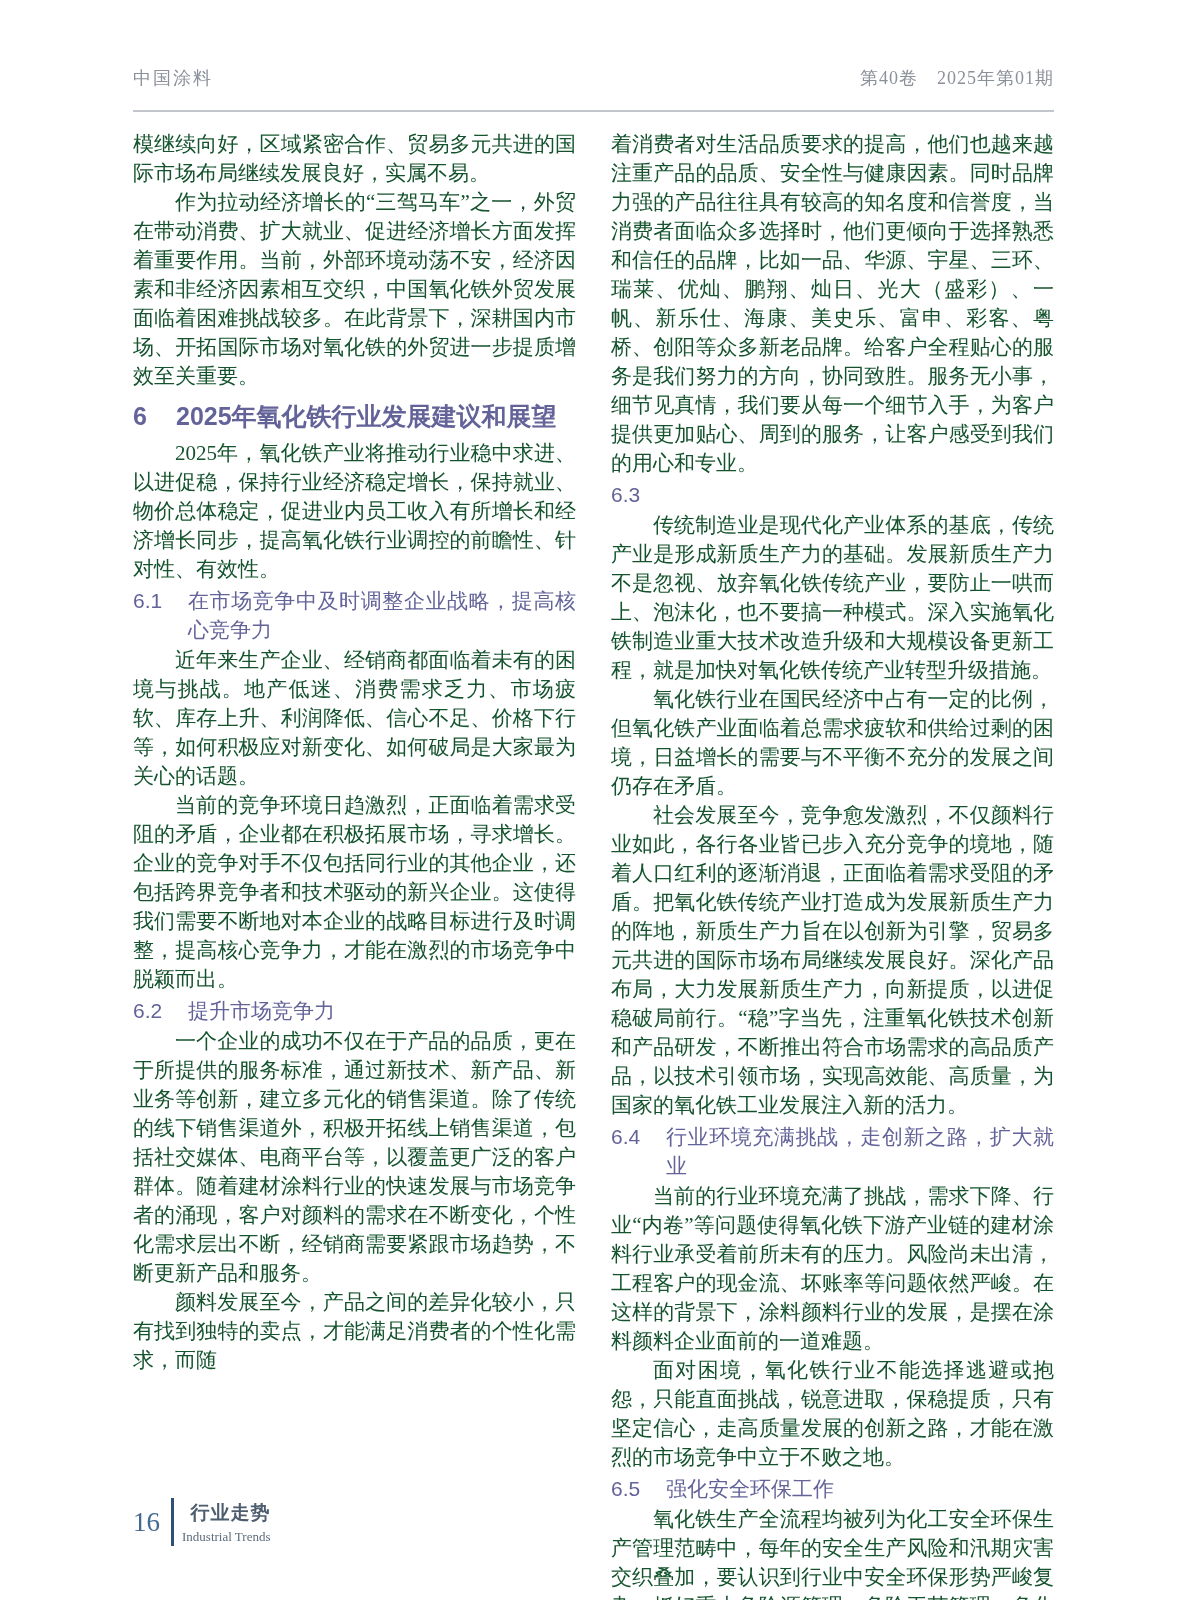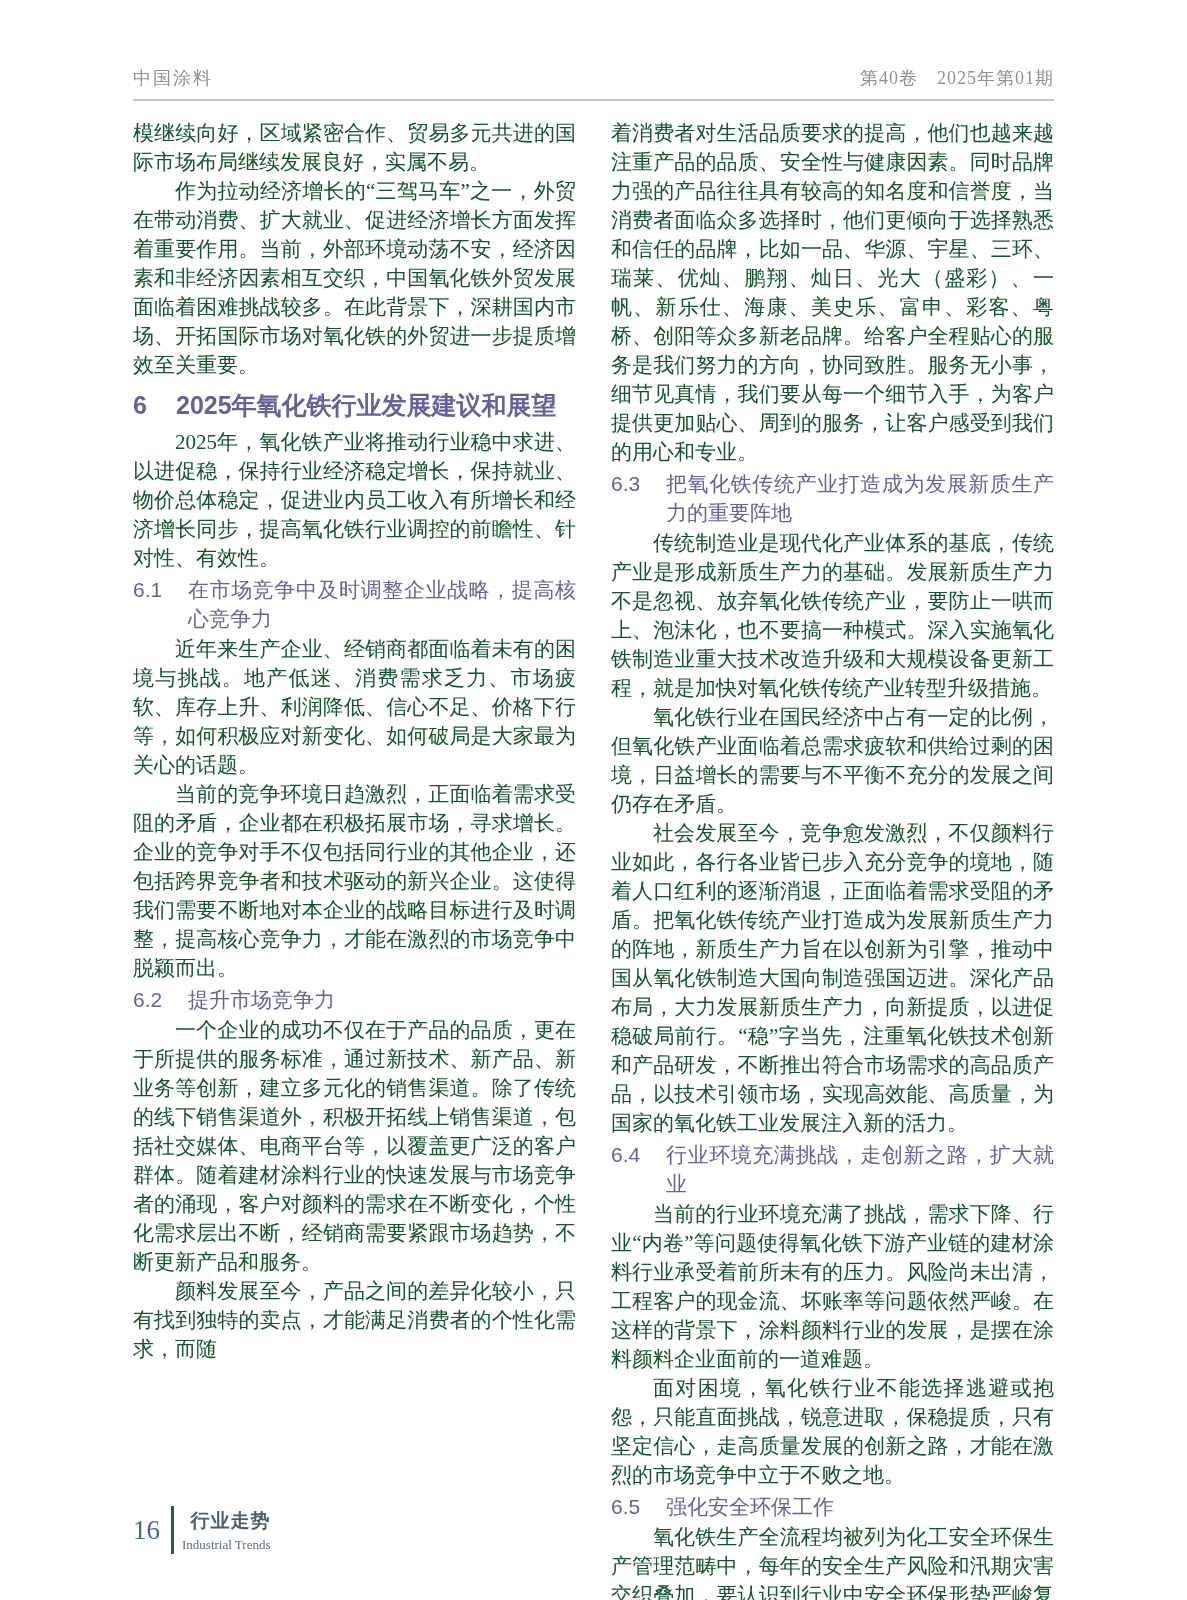--- a/index.html
+++ b/index.html
@@ -9,21 +9,21 @@
     background:#fff;
     box-sizing:border-box;
     padding:66px 133px 0 133px;
     overflow:hidden;
     font-family:"Liberation Serif","DejaVu Serif",serif;
   }
   
   .hdr{
     display:flex;justify-content:space-between;align-items:flex-start;
     font-size:18px;color:#8b9099;
-    padding-bottom:9px;border-bottom:2px solid #c3c7cd;
+    padding-bottom:20px;border-bottom:2px solid #c3c7cd;
     letter-spacing:2px;
   }
   .hdr .right{letter-spacing:1px;}
   
   .columns{display:flex;gap:35px;margin-top:18px;}
   .col{width:443px;flex:0 0 443px;}
   .para{
     margin:0;font-size:21px;line-height:29px;
     text-align:justify;color:#14532d;
     font-family:"Liberation Serif","DejaVu Serif",serif;
@@ -38,21 +38,21 @@
   .h2{
     display:flex;color:#63639a;font-weight:normal;
     font-family:"Liberation Sans","DejaVu Sans",sans-serif;
     font-size:21px;line-height:29px;margin:2px 0;
     text-align:justify;
   }
   .h2 .hnum{flex:0 0 55px;}
   .h1 .htext,.h2 .htext{flex:1 1 auto;}
   
   .ftr{
-    position:absolute;left:133px;bottom:46px;
+    position:absolute;left:133px;bottom:54px;
     display:flex;align-items:center;background:#fff;
   }
   .pagenum{font-size:27px;color:#456a92;margin-right:11px;font-family:"Liberation Serif","DejaVu Serif",serif;}
   .fbar{width:3px;height:48px;background:#2f5178;margin-right:8px;}
   .fsec{display:flex;flex-direction:column;justify-content:center;text-align:right;}
   .fcn{font-size:19px;font-weight:bold;color:#4d5d6e;letter-spacing:1px;
        font-family:"Liberation Sans","DejaVu Sans",sans-serif;}
   .fen{font-size:13px;color:#5c6c7c;margin-top:3px;font-family:"Liberation Serif","DejaVu Serif",serif;}
 </style>
 </head>
@@ -84,25 +84,24 @@
           <span class="hnum">6.2</span>
           <span class="htext">提升市场竞争力</span>
         </div>
         <p class="para indent">一个企业的成功不仅在于产品的品质，更在于所提供的服务标准，通过新技术、新产品、新业务等创新，建立多元化的销售渠道。除了传统的线下销售渠道外，积极开拓线上销售渠道，包括社交媒体、电商平台等，以覆盖更广泛的客户群体。随着建材涂料行业的快速发展与市场竞争者的涌现，客户对颜料的需求在不断变化，个性化需求层出不断，经销商需要紧跟市场趋势，不断更新产品和服务。</p>
         <p class="para indent">颜料发展至今，产品之间的差异化较小，只有找到独特的卖点，才能满足消费者的个性化需求，而随</p>
       </div>
     <div class="col">
         <p class="para">着消费者对生活品质要求的提高，他们也越来越注重产品的品质、安全性与健康因素。同时品牌力强的产品往往具有较高的知名度和信誉度，当消费者面临众多选择时，他们更倾向于选择熟悉和信任的品牌，比如一品、华源、宇星、三环、瑞莱、优灿、鹏翔、灿日、光大（盛彩）、一帆、新乐仕、海康、美史乐、富申、彩客、粤桥、创阳等众多新老品牌。给客户全程贴心的服务是我们努力的方向，协同致胜。服务无小事，细节见真情，我们要从每一个细节入手，为客户提供更加贴心、周到的服务，让客户感受到我们的用心和专业。</p>
         <div class="h2">
           <span class="hnum">6.3</span>
-          <span class="htext">把氧化铁传统产业打造成为发展新质生产力的重要阵地</span>
         </div>
         <p class="para indent">传统制造业是现代化产业体系的基底，传统产业是形成新质生产力的基础。发展新质生产力不是忽视、放弃氧化铁传统产业，要防止一哄而上、泡沫化，也不要搞一种模式。深入实施氧化铁制造业重大技术改造升级和大规模设备更新工程，就是加快对氧化铁传统产业转型升级措施。</p>
         <p class="para indent">氧化铁行业在国民经济中占有一定的比例，但氧化铁产业面临着总需求疲软和供给过剩的困境，日益增长的需要与不平衡不充分的发展之间仍存在矛盾。</p>
-        <p class="para indent">社会发展至今，竞争愈发激烈，不仅颜料行业如此，各行各业皆已步入充分竞争的境地，随着人口红利的逐渐消退，正面临着需求受阻的矛盾。把氧化铁传统产业打造成为发展新质生产力的阵地，新质生产力旨在以创新为引擎，推动中国从氧化铁制造大国向制造强国迈进。深化产品布局，大力发展新质生产力，向新提质，以进促稳破局前行。“稳”字当先，注重氧化铁技术创新和产品研发，不断推出符合市场需求的高品质产品，以技术引领市场，实现高效能、高质量，为国家的氧化铁工业发展注入新的活力。</p>
+        <p class="para indent">社会发展至今，竞争愈发激烈，不仅颜料行业如此，各行各业皆已步入充分竞争的境地，随着人口红利的逐渐消退，正面临着需求受阻的矛盾。把氧化铁传统产业打造成为发展新质生产力的阵地，新质生产力旨在以创新为引擎，贸易多元共进的国际市场布局继续发展良好。深化产品布局，大力发展新质生产力，向新提质，以进促稳破局前行。“稳”字当先，注重氧化铁技术创新和产品研发，不断推出符合市场需求的高品质产品，以技术引领市场，实现高效能、高质量，为国家的氧化铁工业发展注入新的活力。</p>
         <div class="h2">
           <span class="hnum">6.4</span>
           <span class="htext">行业环境充满挑战，走创新之路，扩大就业</span>
         </div>
         <p class="para indent">当前的行业环境充满了挑战，需求下降、行业“内卷”等问题使得氧化铁下游产业链的建材涂料行业承受着前所未有的压力。风险尚未出清，工程客户的现金流、坏账率等问题依然严峻。在这样的背景下，涂料颜料行业的发展，是摆在涂料颜料企业面前的一道难题。</p>
         <p class="para indent">面对困境，氧化铁行业不能选择逃避或抱怨，只能直面挑战，锐意进取，保稳提质，只有坚定信心，走高质量发展的创新之路，才能在激烈的市场竞争中立于不败之地。</p>
         <div class="h2">
           <span class="hnum">6.5</span>
           <span class="htext">强化安全环保工作</span>
         </div>

